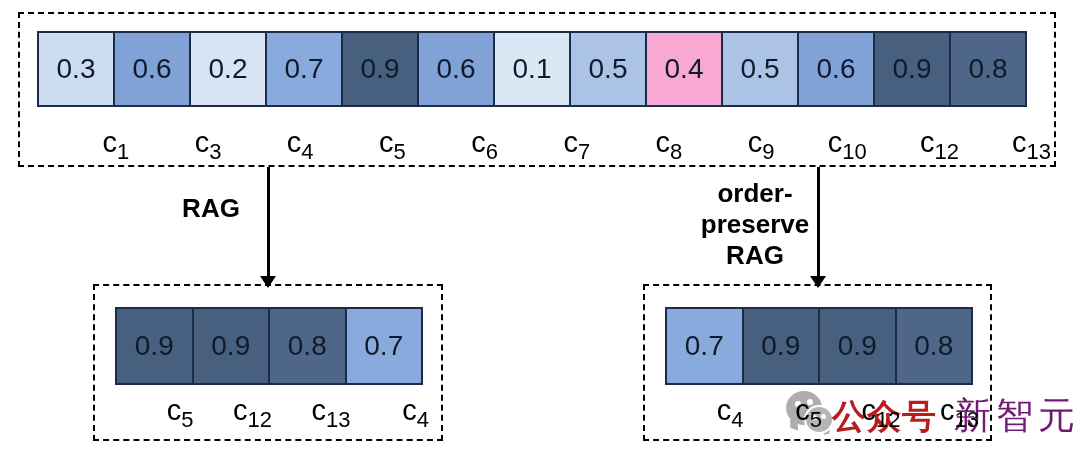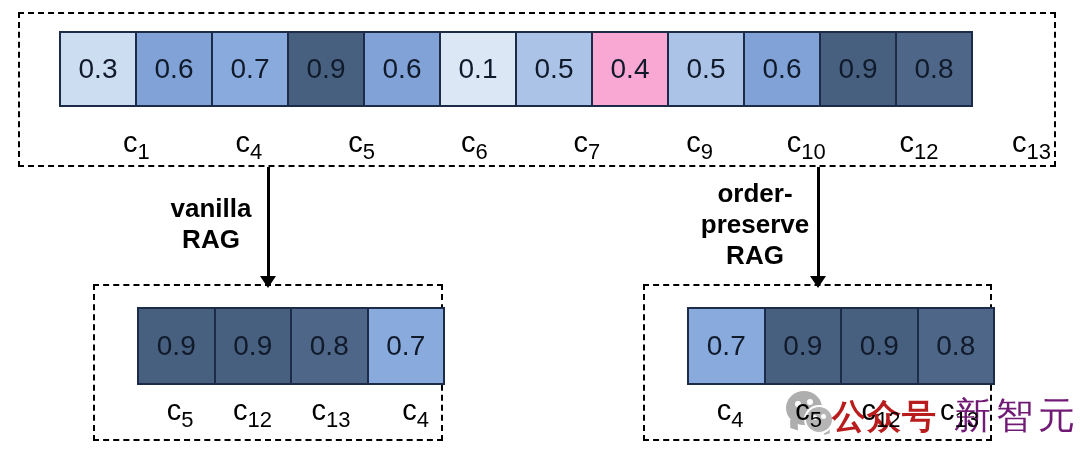--- a/index.html
+++ b/index.html
@@ -7,21 +7,21 @@
     position:relative;width:1080px;height:455px;background:#ffffff;
     font-family:"Liberation Sans",sans-serif;overflow:hidden;
   }
   
   .dashed-box{position:absolute;border:2.5px dashed #000;background:transparent;box-sizing:border-box;}
   #top-box{left:18px;top:12px;width:1038px;height:155px;}
   #box-vanilla{left:93px;top:284px;width:350px;height:157px;z-index:2;}
   #box-order{left:643px;top:284px;width:349px;height:157px;z-index:2;}
 
   
-  .strip{position:absolute;display:flex;margin-left:22px;}
+  .strip{position:absolute;display:flex;}
   #top-strip{left:17px;top:17px;}
   .cell{
     box-sizing:border-box;border:2px solid var(--cell-border,#1c2b47);
     display:flex;align-items:center;justify-content:center;
     color:var(--value-text,#101a2b);
   }
   .cell + .cell{margin-left:-2px;}
   .cell-top{width:78px;height:76px;font-size:28px;}
   .cell-bottom{width:78.5px;height:78px;font-size:28px;}
 
@@ -81,20 +81,23 @@
 <div class="stage" style="--cell-border: #1c2b47; --value-text: #101a2b;">
 
   <div class="dashed-box" id="top-box">
     <div class="strip" id="top-strip">
         <div class="cell cell-top" style="background: rgb(204, 220, 241);">
           <span>0.3</span>
         </div>
         <div class="cell cell-top" style="background: rgb(128, 162, 214);">
           <span>0.6</span>
         </div>
+        <div class="cell cell-top" style="background: rgb(216, 227, 244);">
+          <span>0.2</span>
+        </div>
         <div class="cell cell-top" style="background: rgb(137, 170, 221);">
           <span>0.7</span>
         </div>
         <div class="cell cell-top" style="background: rgb(71, 96, 127);">
           <span>0.9</span>
         </div>
         <div class="cell cell-top" style="background: rgb(128, 162, 214);">
           <span>0.6</span>
         </div>
         <div class="cell cell-top" style="background: rgb(220, 231, 245);">
@@ -114,34 +117,35 @@
         </div>
         <div class="cell cell-top" style="background: rgb(71, 96, 127);">
           <span>0.9</span>
         </div>
         <div class="cell cell-top" style="background: rgb(78, 102, 135);">
           <span>0.8</span>
         </div>
       </div>
     <div class="labels-row" id="top-labels">
         <div class="chunk-label"><span>c</span><sub>1</sub></div>
+        <div class="chunk-label"><span>c</span><sub>3</sub></div>
         <div class="chunk-label"><span>c</span><sub>4</sub></div>
         <div class="chunk-label"><span>c</span><sub>5</sub></div>
         <div class="chunk-label"><span>c</span><sub>6</sub></div>
         <div class="chunk-label"><span>c</span><sub>7</sub></div>
+        <div class="chunk-label"><span>c</span><sub>8</sub></div>
         <div class="chunk-label"><span>c</span><sub>9</sub></div>
         <div class="chunk-label"><span>c</span><sub>10</sub></div>
         <div class="chunk-label"><span>c</span><sub>12</sub></div>
         <div class="chunk-label"><span>c</span><sub>13</sub></div>
       </div>
   </div>
 
   <div class="arrow-line" id="arrow-vanilla"></div>
   <div class="branch-label" id="label-vanilla">
-      <div>vanilla</div>
       <div>RAG</div>
     </div>
   <div class="dashed-box" id="box-vanilla">
     <div class="strip b-strip">
         <div class="cell cell-bottom" style="background: rgb(71, 96, 127);">
           <span>0.9</span>
         </div>
         <div class="cell cell-bottom" style="background: rgb(71, 96, 127);">
           <span>0.9</span>
         </div>

